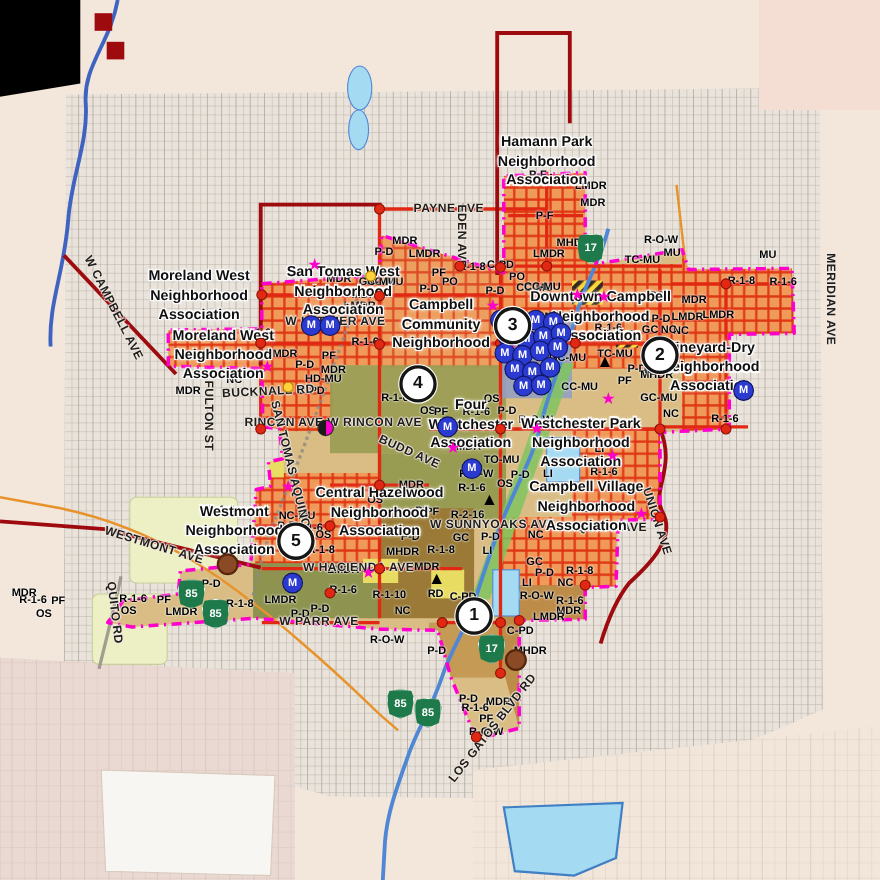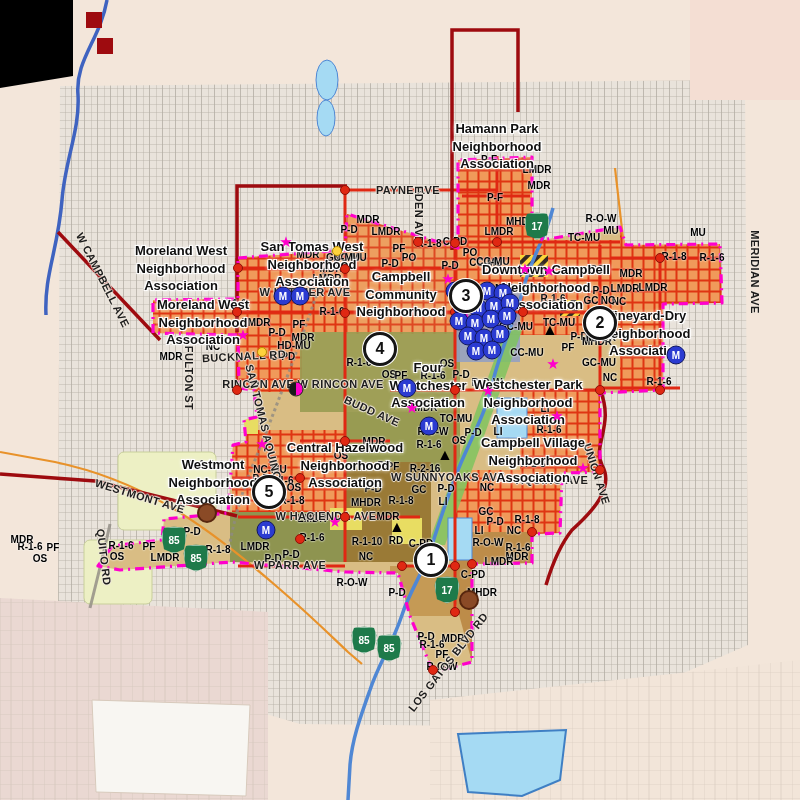--- a/index.html
+++ b/index.html
@@ -259,21 +259,21 @@
       <div class="abs zone" style="left: 292px; top: 500px;">R-1-8</div>
       <div class="abs zone" style="left: 366px; top: 502px;">MHDR</div>
       <div class="abs zone" style="left: 401px; top: 500px;">R-1-8</div>
       <div class="abs zone" style="left: 419px; top: 489px;">GC</div>
       <div class="abs zone" style="left: 446px; top: 488px;">P-D</div>
       <div class="abs zone" style="left: 443px; top: 501px;">LI</div>
       <div class="abs zone" style="left: 373px; top: 488px;">P-D</div>
       <div class="abs zone" style="left: 388px; top: 516px;">MDR</div>
       <div class="abs zone" style="left: 312px; top: 518px;">LMDR</div>
       <div class="abs zone" style="left: 312px; top: 537px;">R-1-6</div>
-      <div class="abs zone" style="left: 353px; top: 541px; padding-left: 28px;">R-1-10</div>
+      <div class="abs zone" style="left: 340px; top: 541px; padding-left: 28px;">R-1-10</div>
       <div class="abs zone" style="left: 421px; top: 543px;">C-PD</div>
       <div class="abs zone" style="left: 396px; top: 540px;">RD</div>
       <div class="abs zone" style="left: 341px; top: 455px;">OS</div>
       <div class="abs zone" style="left: 384px; top: 465px;">PF</div>
       <div class="abs zone" style="left: 121px; top: 545px;">R-1-6</div>
       <div class="abs zone" style="left: 149px; top: 546px;">PF</div>
       <div class="abs zone" style="left: 117px; top: 556px;">OS</div>
       <div class="abs zone" style="left: 165px; top: 557px;">LMDR</div>
       <div class="abs zone" style="left: 192px; top: 531px;">P-D</div>
       <div class="abs zone" style="left: 218px; top: 549px;">R-1-8</div>

